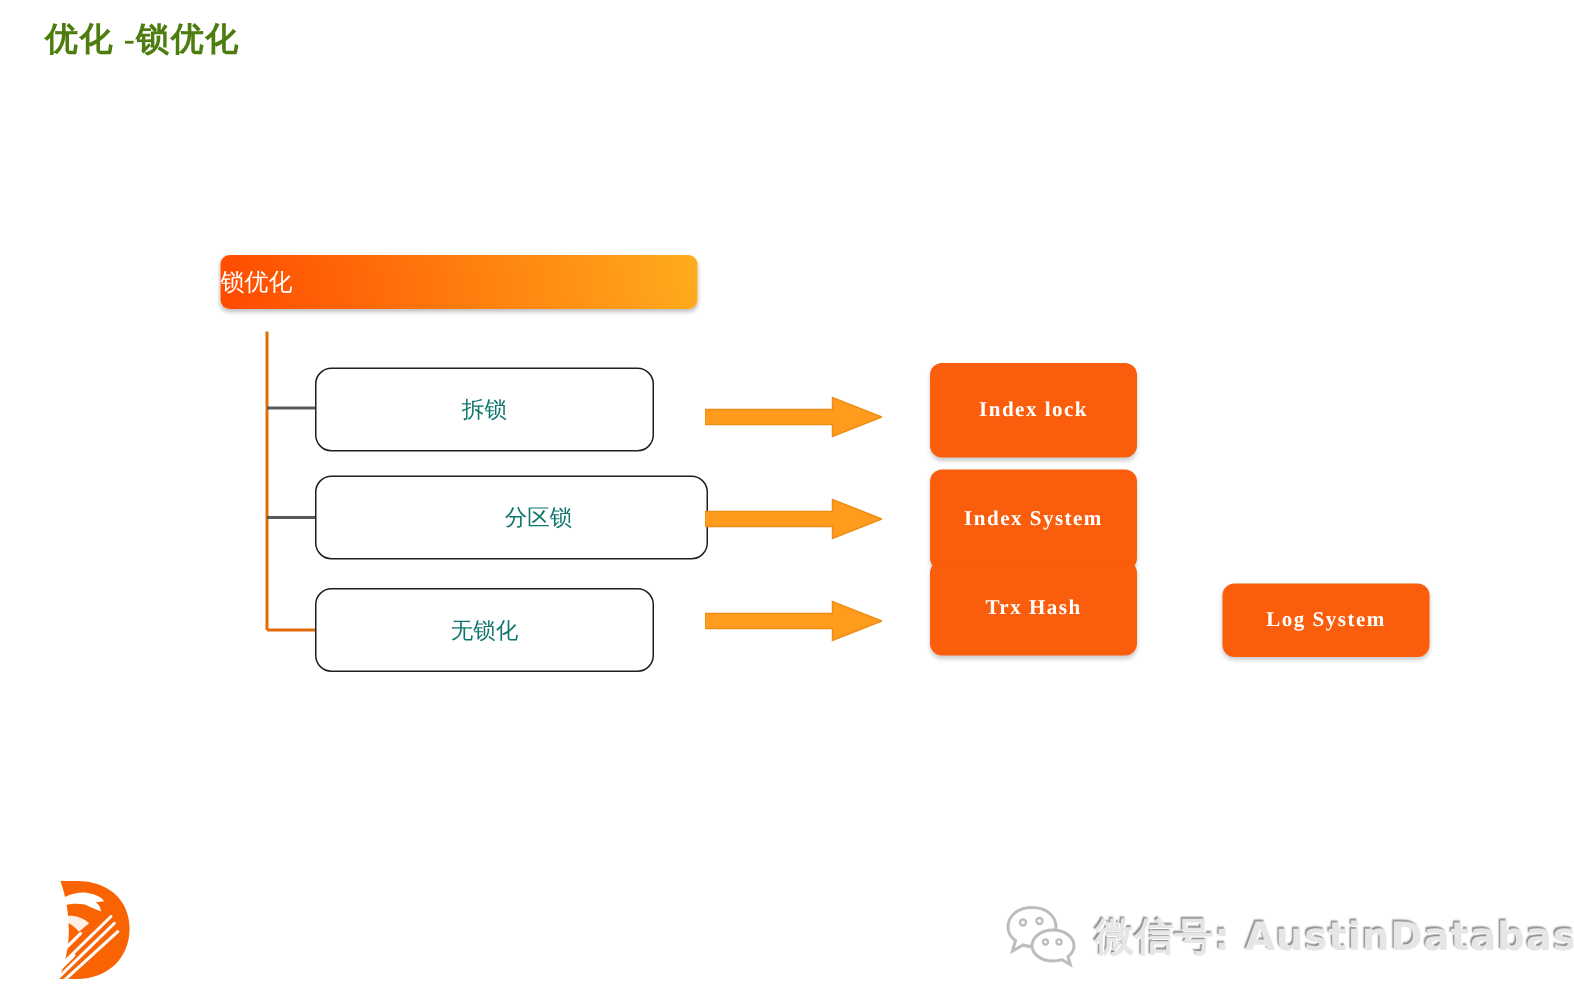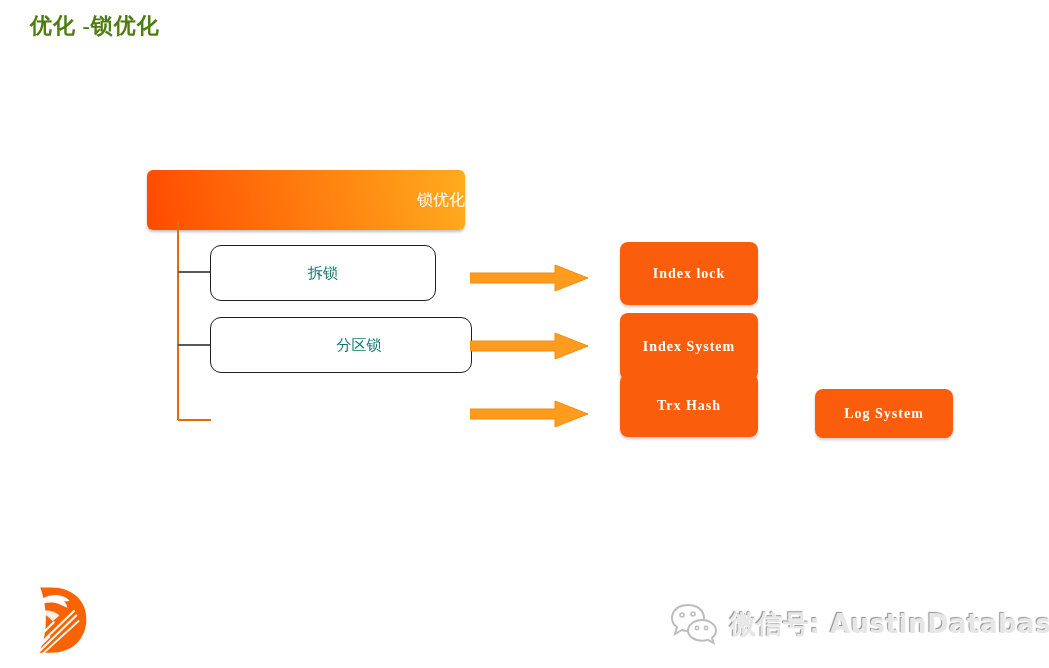--- a/index.html
+++ b/index.html
@@ -11,24 +11,24 @@
     font-family:"Liberation Serif","DejaVu Serif",serif;
   }
   
   .slide-title{
     position:absolute;left:30px;top:11px;
     font-size:22px;font-weight:bold;color:#4d7c0f;
     letter-spacing:1px;
   }
   
   .root-node{
-    position:absolute;left:147px;top:170px;width:318px;height:60px;
+    position:absolute;left:147px;top:170px;width:318px;height:36px;
     background:linear-gradient(78deg,#ff4a00 0%,#ff7a0d 48%,#ffac1e 100%);
     border-radius:6px;
-    display:flex;align-items:center;justify-content:flex-end;
+    display:flex;align-items:center;justify-content:flex-start;
     color:#ffffff;font-size:16px;
     box-shadow:0 2px 3px rgba(0,0,0,0.25);
   }
   
   .conn{position:absolute;}
   .conn-v{left:177px;top:221px;width:2px;height:199px;background:#e36c09;}
   .conn-h{height:2px;width:33px;left:178px;background:#595959;}
   .conn-h1{top:271px;}
   .conn-h2{top:344px;}
   .conn-h3{top:419px;background:#e36c09;}
@@ -91,20 +91,23 @@
   <div class="conn conn-h conn-h1"></div>
   <div class="conn conn-h conn-h2"></div>
   <div class="conn conn-h conn-h3"></div>
 
   <div class="child-node child-1">
     <span>拆锁</span>
   </div>
   <div class="child-node child-2">
     <span>分区锁</span>
   </div>
+  <div class="child-node child-3">
+    <span>无锁化</span>
+  </div>
 
   <svg class="arrow arrow-1" viewBox="0 0 118 30">
     <polygon points="0,10 85,10 85,2 118,15 85,28 85,20 0,20" fill="#ff9c1e" stroke="#ef8c14" stroke-width="1"></polygon>
   </svg>
   <svg class="arrow arrow-2" viewBox="0 0 118 30">
     <polygon points="0,10 85,10 85,2 118,15 85,28 85,20 0,20" fill="#ff9c1e" stroke="#ef8c14" stroke-width="1"></polygon>
   </svg>
   <svg class="arrow arrow-3" viewBox="0 0 118 30">
     <polygon points="0,10 85,10 85,2 118,15 85,28 85,20 0,20" fill="#ff9c1e" stroke="#ef8c14" stroke-width="1"></polygon>
   </svg>

